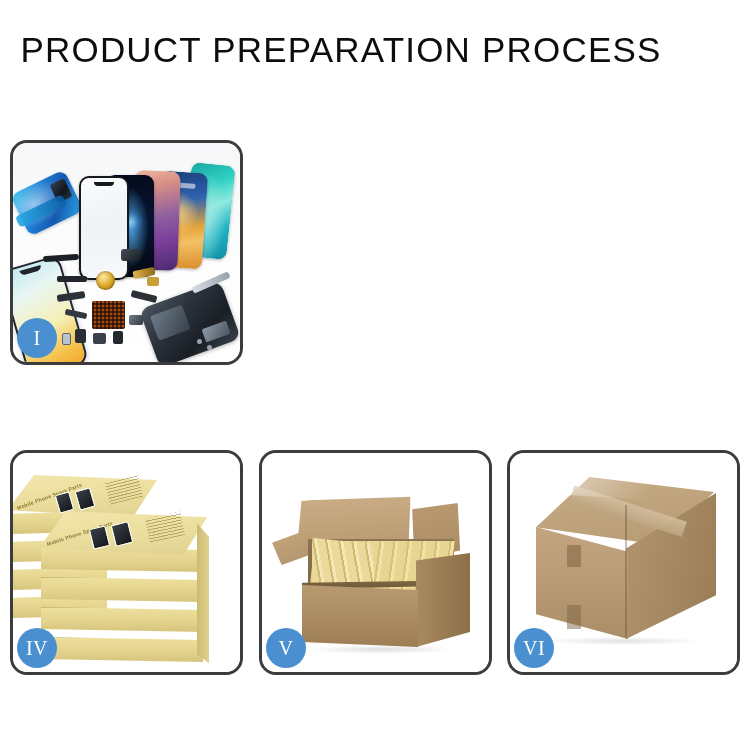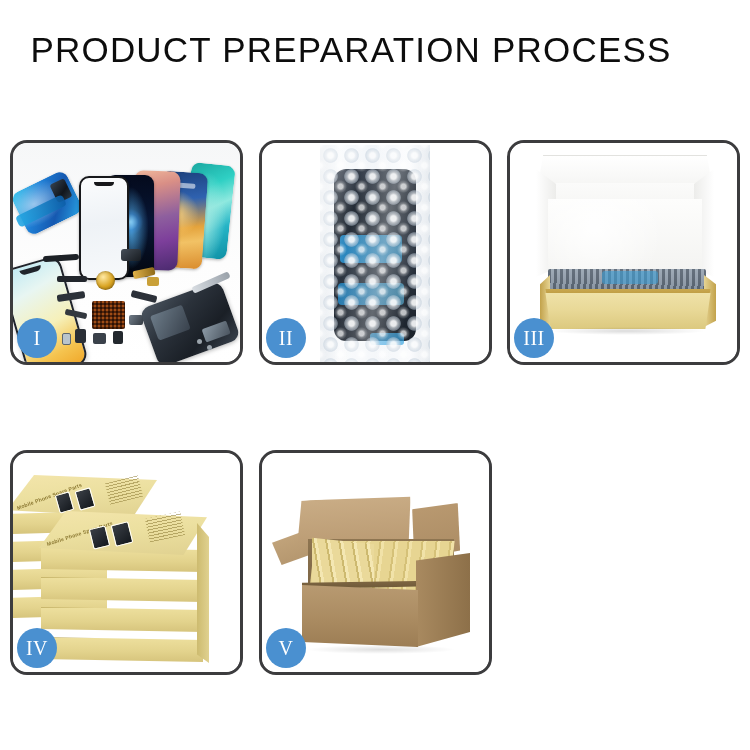--- a/index.html
+++ b/index.html
@@ -13,21 +13,20 @@
     font-family: "Liberation Sans", sans-serif;
     overflow: hidden;
     position: relative;
   }
 
   
   #header {
     width: 682px;
     padding-top: 32px;
     text-align: center;
-    margin-left: 10px;
   }
   #main-title {
     font-family: "Liberation Sans", sans-serif;
     font-size: 35px;
     font-weight: 400;
     letter-spacing: 1.2px;
     color: #0d0d0d;
     line-height: 1.05;
     margin: 0;
     white-space: nowrap;
@@ -547,53 +546,21 @@
       <div class="part p1-sq4"></div>
       <div class="part p1-sq5"></div>
       <div class="part p1-sq6"></div>
       <div class="part p1-tool"></div>
       <div class="part p1-screws"></div>
       <div class="part p1-screws2"></div>
     </div>
     <div class="badge">I</div>
   </div>
 
-  <div class="panel panel-r1 panel-c2">
-    <div class="panel-inner">
-      <div class="p2-bg"></div>
-      <div class="p2-sleeve"></div>
-      <div class="p2-item"></div>
-      <div class="p2-blue1"></div>
-      <div class="p2-blue2"></div>
-      <div class="p2-blue3"></div>
-      <div class="p2-bubbles"></div>
-      <div class="p2-bubbles2"></div>
-      <div class="p2-sheen"></div>
-    </div>
-    <div class="badge">II</div>
-  </div>
-
-  <div class="panel panel-r1 panel-c3">
-    <div class="panel-inner">
-      <div class="p3-bg"></div>
-      <div class="p3-lid-back"></div>
-      <div class="p3-inner"></div>
-      <div class="p3-left-flap"></div>
-      <div class="p3-right-flap"></div>
-      <div class="p3-foam"></div>
-      <div class="p3-content"></div>
-      <div class="p3-content-blue"></div>
-      <div class="p3-side-l"></div>
-      <div class="p3-side-r"></div>
-      <div class="p3-front-lip"></div>
-      <div class="p3-front"></div>
-      <div class="p3-shadow"></div>
-    </div>
-    <div class="badge">III</div>
-  </div>
+
 
   <div class="panel panel-r2 panel-c1">
     <div class="panel-inner">
       <div class="p4-bg"></div>
       <div class="p4-stack">
 
         <div class="bx bx-front" style="left:-4px; top:58px; width:98px; height:22px; clip-path:polygon(0 12%,100% 0,100% 88%,0 100%);"></div>
         <div class="bx bx-front" style="left:-4px; top:86px; width:98px; height:22px; clip-path:polygon(0 12%,100% 0,100% 88%,0 100%);"></div>
         <div class="bx bx-front" style="left:-4px; top:114px; width:98px; height:22px; clip-path:polygon(0 12%,100% 0,100% 88%,0 100%);"></div>
         <div class="bx bx-front" style="left:-4px; top:142px; width:98px; height:22px; clip-path:polygon(0 12%,100% 0,100% 88%,0 100%);"></div>
@@ -632,14 +599,29 @@
       <div class="p5-goods"></div>
       <div class="p5-goods2"></div>
       <div class="p5-rim"></div>
       <div class="p5-side"></div>
       <div class="p5-front"></div>
       <div class="p5-shadow"></div>
     </div>
     <div class="badge">V</div>
   </div>
 
+  <div class="panel panel-r2 panel-c3">
+    <div class="panel-inner">
+      <div class="p6-bg"></div>
+      <div class="p6-top"></div>
+      <div class="p6-side"></div>
+      <div class="p6-front"></div>
+      <div class="p6-tape"></div>
+      <div class="p6-seamtab1"></div>
+      <div class="p6-seamtab2"></div>
+      <div class="p6-edge"></div>
+      <div class="p6-gloss"></div>
+      <div class="p6-shadow"></div>
+    </div>
+    <div class="badge">VI</div>
+  </div>
 
 </div>
 
 </body></html>

